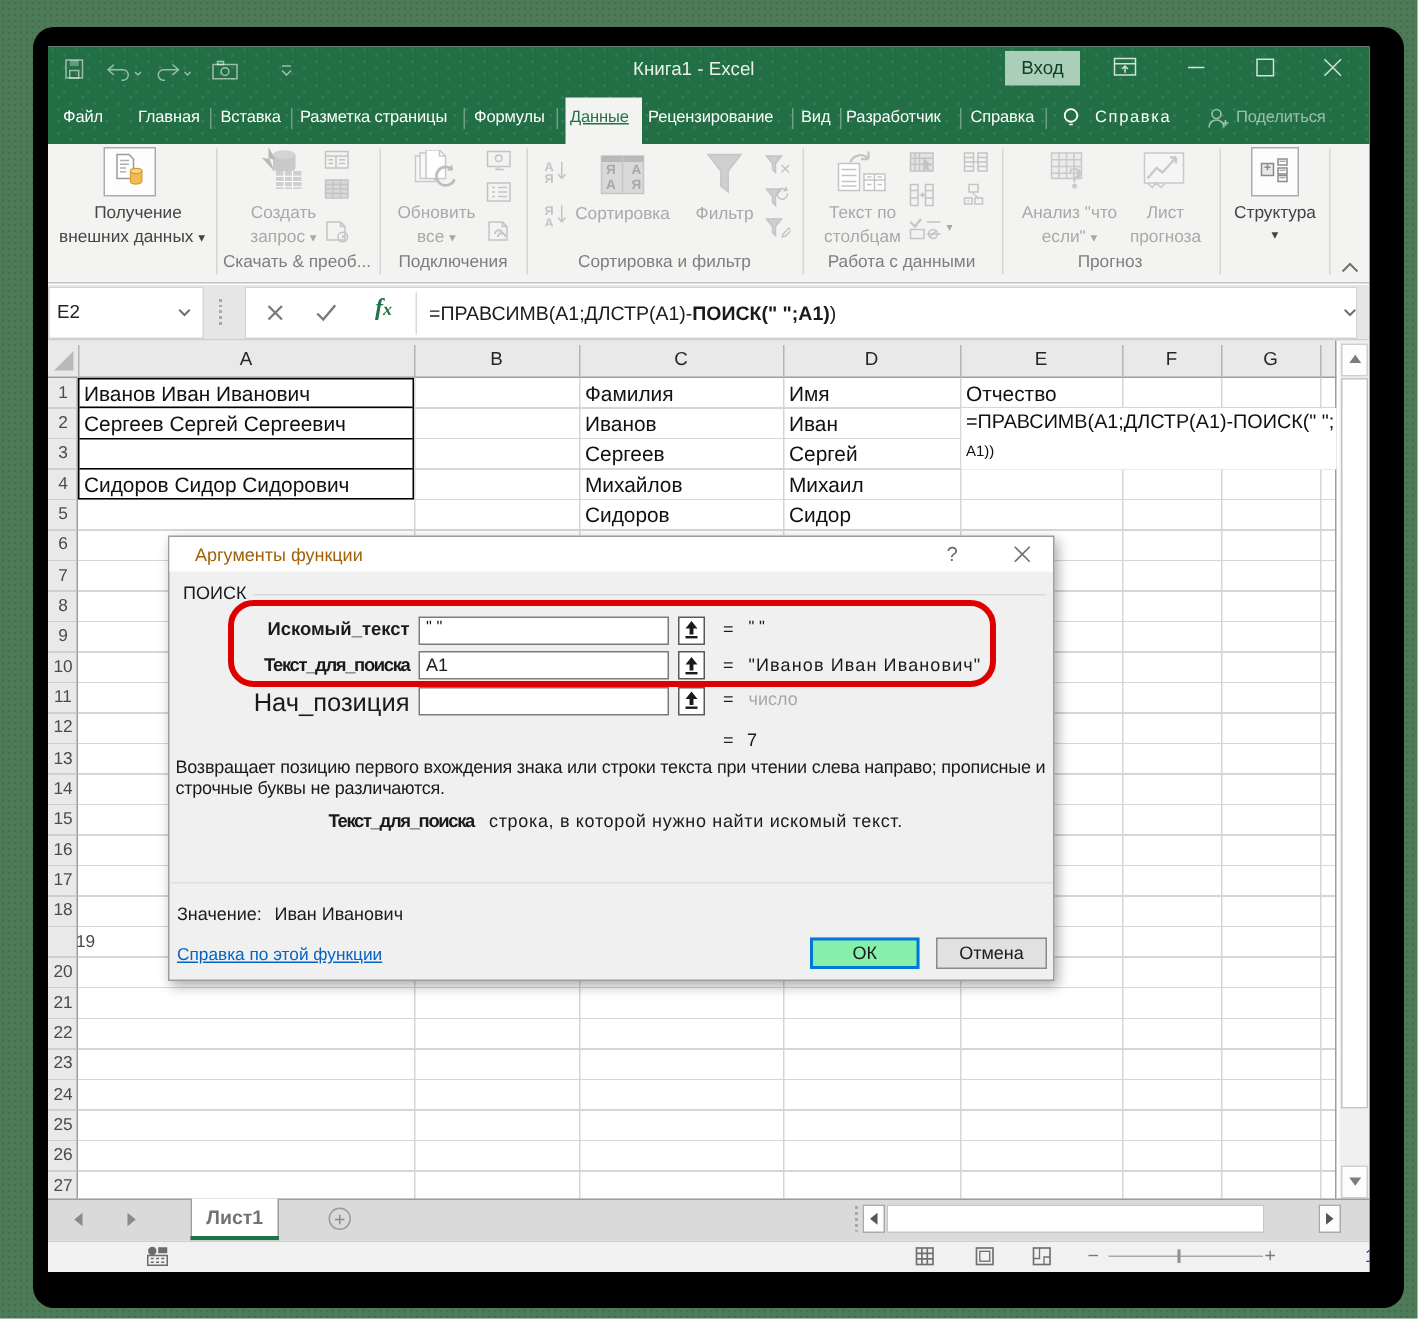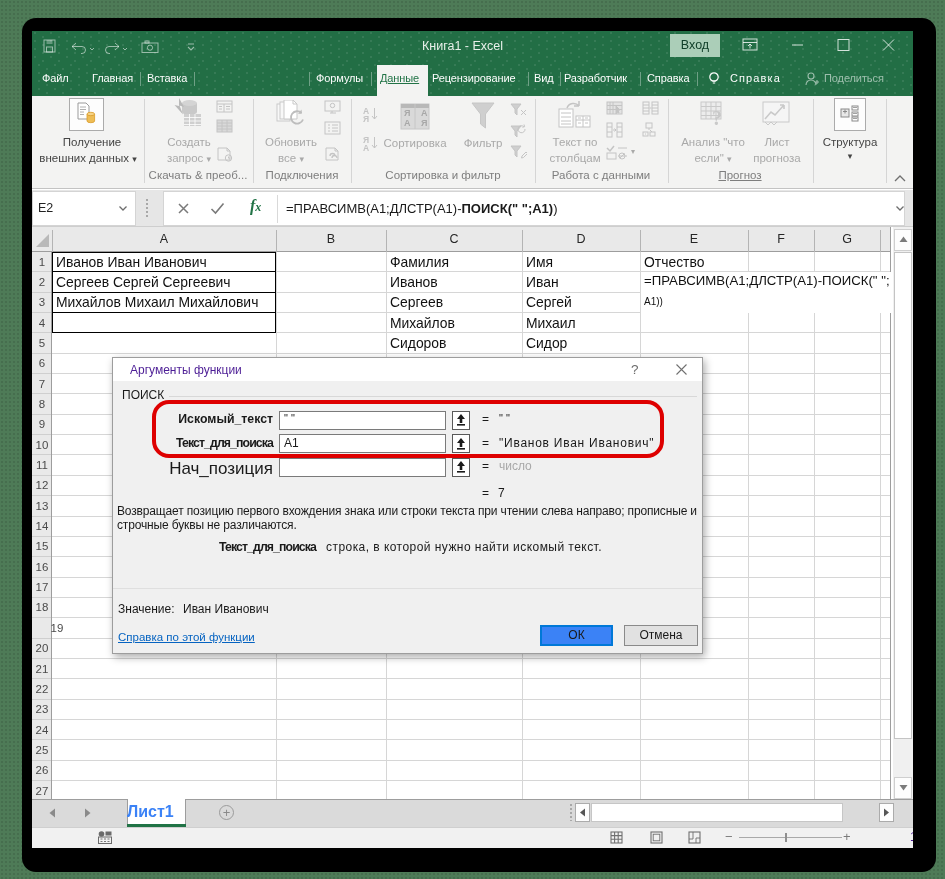--- a/index.html
+++ b/index.html
@@ -75,20 +75,21 @@
         <path d="M145 3.5 L156 14.5 M156 3.5 L145 14.5"></path>
       </svg>
     </div>
     <div id="tabstrip" class="abs">
       <div class="abs" style="left:345px;top:3px;width:51px;height:31px;background:#f3f3f2;"></div>
       <div class="tabtxt" style="left:10px;">Файл</div>
       <div class="tabtxt" style="left:60px;">Главная</div>
       <div class="tabsep" style="left:108px;"></div>
       <div class="tabtxt" style="left:115px;">Вставка</div>
       <div class="tabsep" style="left:161.5px;"></div>
+      <div class="tabtxt" style="left:168px;">Разметка страницы</div>
       <div class="tabsep" style="left:276.5px;"></div>
       <div class="tabtxt" style="left:284px;">Формулы</div>
       <div class="tabsep" style="left:339px;"></div>
       <div class="tabtxt" style="left:348px;color:#217346;text-decoration:underline;">Данные</div>
       <div class="tabtxt" style="left:400px;">Рецензирование</div>
       <div class="tabsep" style="left:496px;"></div>
       <div class="tabtxt" style="left:502px;">Вид</div>
       <div class="tabsep" style="left:527.5px;"></div>
       <div class="tabtxt" style="left:532px;">Разработчик</div>
       <div class="tabsep" style="left:608px;"></div>
@@ -110,21 +111,21 @@
     <div class="gsep" style="left:221px;"></div>
     <div class="gsep" style="left:319px;"></div>
     <div class="gsep" style="left:503px;"></div>
     <div class="gsep" style="left:636px;"></div>
     <div class="gsep" style="left:781px;"></div>
     <div class="gsep" style="left:854px;"></div>
     <div class="grouplabel" style="left:166px;">Скачать &amp; преоб...</div>
     <div class="grouplabel" style="left:270px;">Подключения</div>
     <div class="grouplabel" style="left:411px;">Сортировка и фильтр</div>
     <div class="grouplabel" style="left:569px;">Работа с данными</div>
-    <div class="grouplabel" style="left:708px;text-decoration:underline;">Прогноз</div>
+    <div class="grouplabel" style="left:708px;">Прогноз</div>
 
     <div class="abs" style="left:37px;top:67px;width:33px;height:31px;background:#fdfdfd;border:1px solid #ababab;"></div>
     <svg class="abs" style="left:45px;top:71px;" width="20" height="23" viewBox="0 0 20 23">
       <path d="M1 1 h8 l3 3 v13 h-11 z" fill="#fff" stroke="#9b9b9b"></path>
       <path d="M3 5h6M3 7.5h6M3 10h4M3 12.5h4" stroke="#b0b0b0" fill="none"></path>
       <path d="M10 12 v7 a3.8 1.7 0 0 0 7.6 0 v-7" fill="#eebd55" stroke="#d99b28" stroke-width="0.8"></path>
       <ellipse cx="13.8" cy="12" rx="3.8" ry="1.7" fill="#f6d489" stroke="#d99b28" stroke-width="0.8"></ellipse>
     </svg>
     <div class="rlbl en" style="left:60px;top:105px;">Получение</div>
     <div class="rlbl en" style="left:56px;top:121px;">внешних данных <span style="font-size:9px;">▾</span></div>
@@ -339,21 +340,21 @@
     <div class="rownum" style="left:0;top:627.50px;height:20.35px;line-height:20.35px;">21</div>
     <div class="rownum" style="left:0;top:647.85px;height:20.35px;line-height:20.35px;">22</div>
     <div class="rownum" style="left:0;top:668.20px;height:20.35px;line-height:20.35px;">23</div>
     <div class="rownum" style="left:0;top:688.55px;height:20.35px;line-height:20.35px;">24</div>
     <div class="rownum" style="left:0;top:708.90px;height:20.35px;line-height:20.35px;">25</div>
     <div class="rownum" style="left:0;top:729.25px;height:20.35px;line-height:20.35px;">26</div>
     <div class="rownum" style="left:0;top:749.60px;height:20.35px;line-height:20.35px;">27</div>
 
     <div class="cell" style="left:24px;top:220.50px;height:20.35px;line-height:20.35px;text-align:right;">Иванов Иван Иванович</div>
     <div class="cell" style="left:24px;top:240.85px;height:20.35px;line-height:20.35px;">Сергеев Сергей Сергеевич</div>
-    <div class="cell" style="left:24px;top:261.20px;height:20.35px;line-height:20.35px;">Михайлов Михаил Михайлович</div>
+    <div class="cell" style="left:24px;top:281.55px;height:20.35px;line-height:20.35px;">Сидоров Сидор Сидорович</div>
     <div class="cell" style="left:358px;top:220.50px;height:20.35px;line-height:20.35px;">Фамилия</div>
     <div class="cell" style="left:358px;top:240.85px;height:20.35px;line-height:20.35px;">Иванов</div>
     <div class="cell" style="left:358px;top:261.20px;height:20.35px;line-height:20.35px;">Сергеев</div>
     <div class="cell" style="left:358px;top:281.55px;height:20.35px;line-height:20.35px;">Михайлов</div>
     <div class="cell" style="left:358px;top:301.90px;height:20.35px;line-height:20.35px;">Сидоров</div>
     <div class="cell" style="left:494px;top:220.50px;height:20.35px;line-height:20.35px;">Имя</div>
     <div class="cell" style="left:494px;top:240.85px;height:20.35px;line-height:20.35px;">Иван</div>
     <div class="cell" style="left:494px;top:261.20px;height:20.35px;line-height:20.35px;">Сергей</div>
     <div class="cell" style="left:494px;top:281.55px;height:20.35px;line-height:20.35px;">Михаил</div>
     <div class="cell" style="left:494px;top:301.90px;height:20.35px;line-height:20.35px;">Сидор</div>
@@ -377,21 +378,21 @@
     <div class="abs" style="left:862px;top:746px;width:18px;height:22px;background:#fdfdfd;border:1px solid #cfcfcf;box-sizing:border-box;"></div>
     <svg class="abs" style="left:867px;top:753px;" width="9" height="7" viewBox="0 0 9 7">
         <path d="M4.5 6.5 L8.5 1 H0.5 Z" fill="#7b7b7b"></path>
       </svg>
     <div id="sheetbar" class="abs"></div>
     <svg class="abs" style="left:16px;top:777px;" width="44" height="10" viewBox="0 0 44 10">
         <path d="M7 0.5 L1.5 5 L7 9.5 Z" fill="#8a8a8a"></path>
         <path d="M37 0.5 L42.5 5 L37 9.5 Z" fill="#8a8a8a"></path>
       </svg>
     <div class="abs" style="left:95px;top:768px;width:59px;height:28px;background:#fff;border-left:1px solid #9d9d9d;border-right:1px solid #9d9d9d;box-sizing:border-box;"></div>
-    <div class="abs" style="left:95px;top:768px;width:59px;height:25px;line-height:26px;text-align:left;font-size:16px;font-weight:bold;color:#3b82f6;">Лист1</div>
+    <div class="abs" style="left:95px;top:768px;width:59px;height:25px;line-height:26px;text-align:center;font-size:13px;font-weight:bold;color:#737373;">Лист1</div>
     <div class="abs" style="left:95px;top:793px;width:59px;height:3px;background:#217346;"></div>
     <div class="abs" style="left:187px;top:774px;width:15px;height:15px;border:1px solid #9b9b9b;border-radius:50%;box-sizing:border-box;color:#8a8a8a;font-size:13px;line-height:13px;text-align:center;">+</div>
     <div class="abs" style="left:538px;top:773px;width:2px;height:17px;background-image:repeating-linear-gradient(#a8a8a8 0 2px,transparent 2px 4px);"></div>
     <div class="abs" style="left:543px;top:772px;width:15px;height:19px;background:#fdfdfd;border:1px solid #ababab;box-sizing:border-box;"></div>
     <svg class="abs" style="left:547px;top:777px;" width="7" height="9" viewBox="0 0 7 9">
         <path d="M6 0.5 L1 4.5 L6 8.5 Z" fill="#555"></path>
       </svg>
     <div class="abs" style="left:559px;top:772px;width:252px;height:19px;background:#fff;border:1px solid #c6c6c6;box-sizing:border-box;"></div>
     <div class="abs" style="left:847px;top:772px;width:15px;height:19px;background:#fdfdfd;border:1px solid #ababab;box-sizing:border-box;"></div>
     <svg class="abs" style="left:851px;top:777px;" width="7" height="9" viewBox="0 0 7 9">
@@ -417,21 +418,21 @@
         <rect x="1" y="1" width="11" height="11"></rect>
         <path d="M1 8 h4 v-7 M8 12 v-5 h4" stroke-width="0.9"></path>
       </svg>
     <div class="abs" style="left:693px;top:796px;width:12px;height:21px;line-height:20px;font-size:13px;color:#7a7a7a;">−</div>
     <div class="abs" style="left:707px;top:806px;width:103px;height:1px;background:#a9a9a9;"></div>
     <div class="abs" style="left:753px;top:802px;width:1.5px;height:9px;background:#8f8f8f;"></div>
     <div class="abs" style="left:811px;top:796px;width:12px;height:21px;line-height:20px;font-size:13px;color:#7a7a7a;">+</div>
     <div class="abs" style="left:833px;top:796px;width:50px;height:21px;line-height:21px;font-size:12px;color:#4c1d95;margin-left:45px;">100 %</div>
     <div id="dlg" class="abs">
       <div class="abs" style="left:0;top:0;width:589px;height:23px;background:#fff;"></div>
-      <div class="abs" style="left:17px;top:0;height:23px;line-height:24px;font-size:12px;color:#4c1d95;">Аргументы функции</div>
+      <div class="abs" style="left:17px;top:0;height:23px;line-height:24px;font-size:12px;color:#a16207;">Аргументы функции</div>
       <div class="abs" style="left:518px;top:0;width:14px;height:23px;line-height:24px;font-size:13.5px;color:#6b6b6b;">?</div>
       <svg class="abs" style="left:562px;top:5px;" width="13" height="13" viewBox="0 0 13 13" fill="none" stroke="#707070" stroke-width="1.1">
           <path d="M1.5 1.5 L11.5 11.5 M11.5 1.5 L1.5 11.5"></path>
         </svg>
       <div class="abs" style="left:9px;top:30px;font-size:12px;color:#1a1a1a;">ПОИСК</div>
       <div class="abs" style="left:56px;top:38px;width:528px;height:1px;background:#d8d8d8;"></div>
 
       <div class="dlbl" style="top:54px;font-weight:bold;font-size:12.3px;">Искомый_текст</div>
       <div class="din" style="top:52.5px;"></div>
       <div class="abs" style="left:171px;top:54px;font-size:11px;color:#1a1a1a;">" "</div>
@@ -462,19 +463,19 @@
       <div class="deq" style="top:101px;">=</div>
       <div class="dval" style="top:101px;color:#a8a8a8;">число</div>
       <div class="deq" style="top:128px;">=</div>
       <div class="dval" style="left:385px;top:128px;">7</div>
       <div class="abs" style="left:4px;top:147px;font-size:12px;letter-spacing:-0.15px;color:#1a1a1a;line-height:13.5px;white-space:nowrap;">Возвращает позицию первого вхождения знака или строки текста при чтении слева направо; прописные и<br>строчные буквы не различаются.</div>
       <div class="abs" style="left:106px;top:182px;font-size:12px;color:#1a1a1a;"><b style="font-size:12.3px;letter-spacing:-0.9px;">Текст_для_поиска</b><span style="display:inline-block;width:10px;"></span><span style="letter-spacing:0.45px;">строка, в которой нужно найти искомый текст.</span></div>
       <div class="abs" style="left:0;top:230px;width:589px;height:1px;background:#dfdfdf;"></div>
       <div class="abs" style="left:5px;top:244px;font-size:12px;color:#1a1a1a;">Значение:</div>
       <div class="abs" style="left:70px;top:244px;font-size:12px;color:#1a1a1a;">Иван Иванович</div>
       <div class="abs" style="left:5px;top:273px;font-size:11.5px;color:#0563c1;text-decoration:underline;">Справка по этой функции</div>
-      <div class="abs" style="left:427px;top:267px;width:73px;height:21px;background:#3b82f6;border:2px solid #0078d7;box-sizing:border-box;text-align:center;line-height:17px;font-size:12px;color:#1a1a1a;">ОК</div>
+      <div class="abs" style="left:427px;top:267px;width:73px;height:21px;background:#86efac;border:2px solid #0078d7;box-sizing:border-box;text-align:center;line-height:17px;font-size:12px;color:#1a1a1a;">ОК</div>
       <div class="abs" style="left:511px;top:267px;width:74px;height:21px;background:#e1e1e1;border:1px solid #8a8a8a;box-sizing:border-box;text-align:center;line-height:19px;font-size:12px;color:#1a1a1a;">Отмена</div>
 
       <div class="abs" style="left:39px;top:42px;width:512px;height:58px;border:4.5px solid #de0000;border-radius:17px;box-sizing:border-box;"></div>
     </div>
   </div>
 </div>
 
 </body></html>

